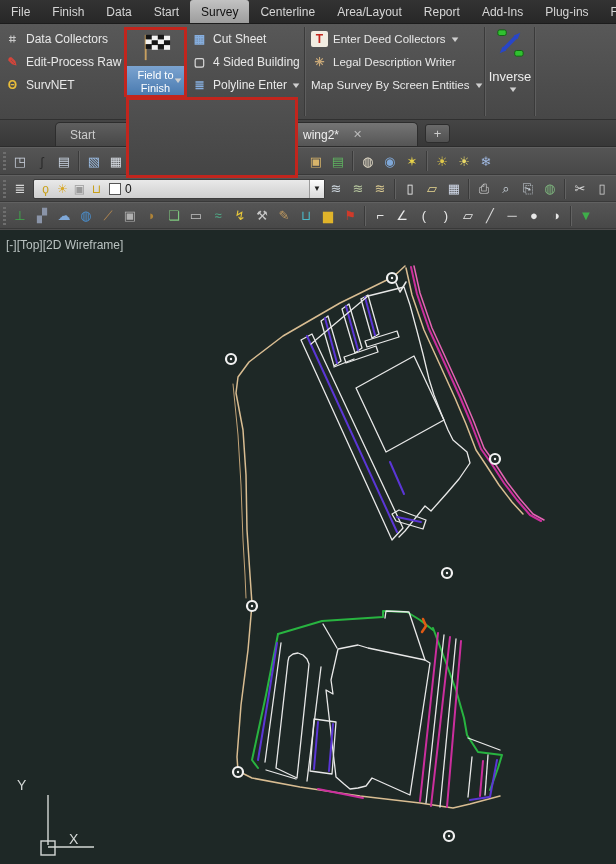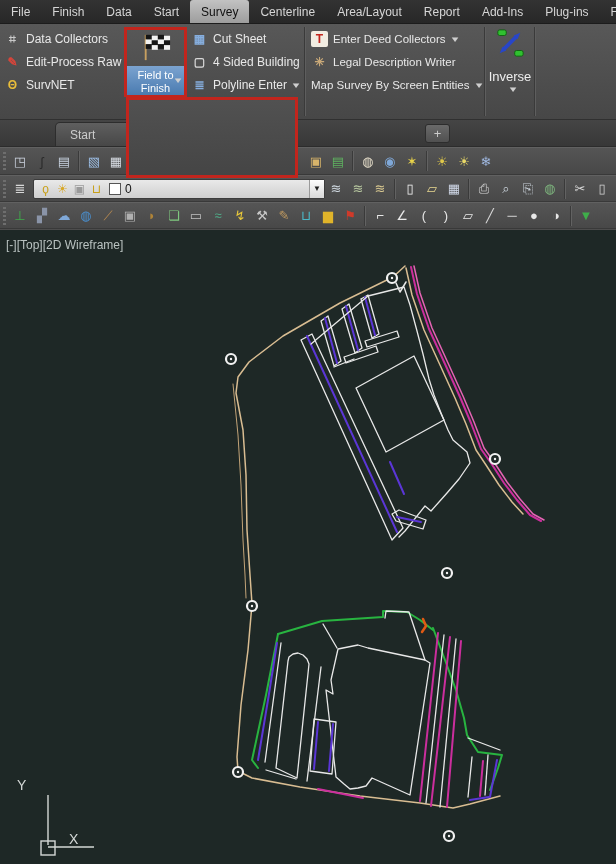--- a/index.html
+++ b/index.html
@@ -177,20 +177,24 @@
     </div>
   </div>
 </div>
 
 <div class="flyout" id="flyout">
   </div>
 
 <div class="tabbar">
   <div class="tab" style="left:55px; width:130px;">
     <span>Start</span>
+  </div>
+  <div class="tab active" style="left:230px; width:188px;">
+    <span style="margin-left:58px;">wing2*</span>
+    <span class="closex">✕</span>
   </div>
   <div class="newtab">+</div>
 </div>
 
 <div class="tbrow tb1">
   <div class="grip"></div>
   <span id="tb1-left" style="display: inline-flex; align-items: center;">
       <span class="tbi" style="display: inline-flex; color: rgb(207, 214, 226);">◳</span>
       <span class="tbi" style="display: inline-flex; color: rgb(43, 43, 43);">ʃ</span>
       <span class="tbi" style="display: inline-flex; color: rgb(200, 210, 224);">▤</span>

